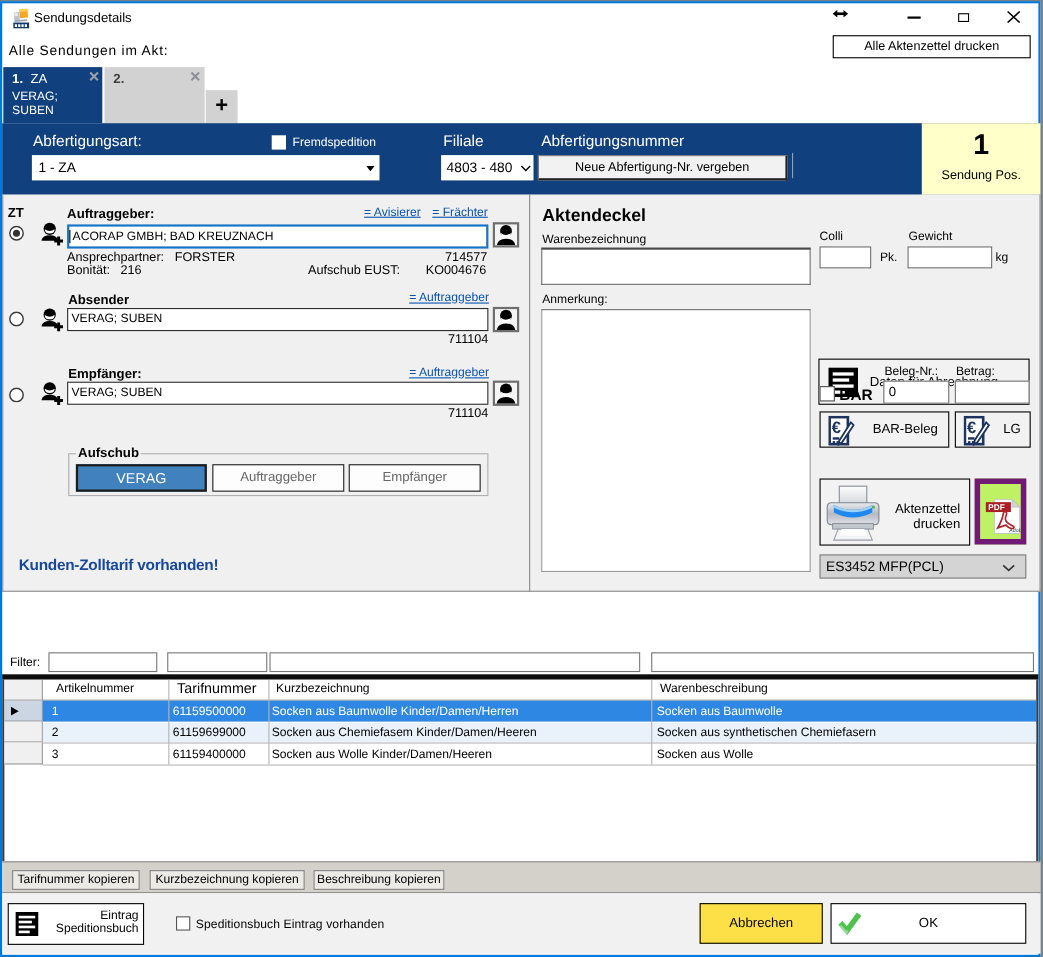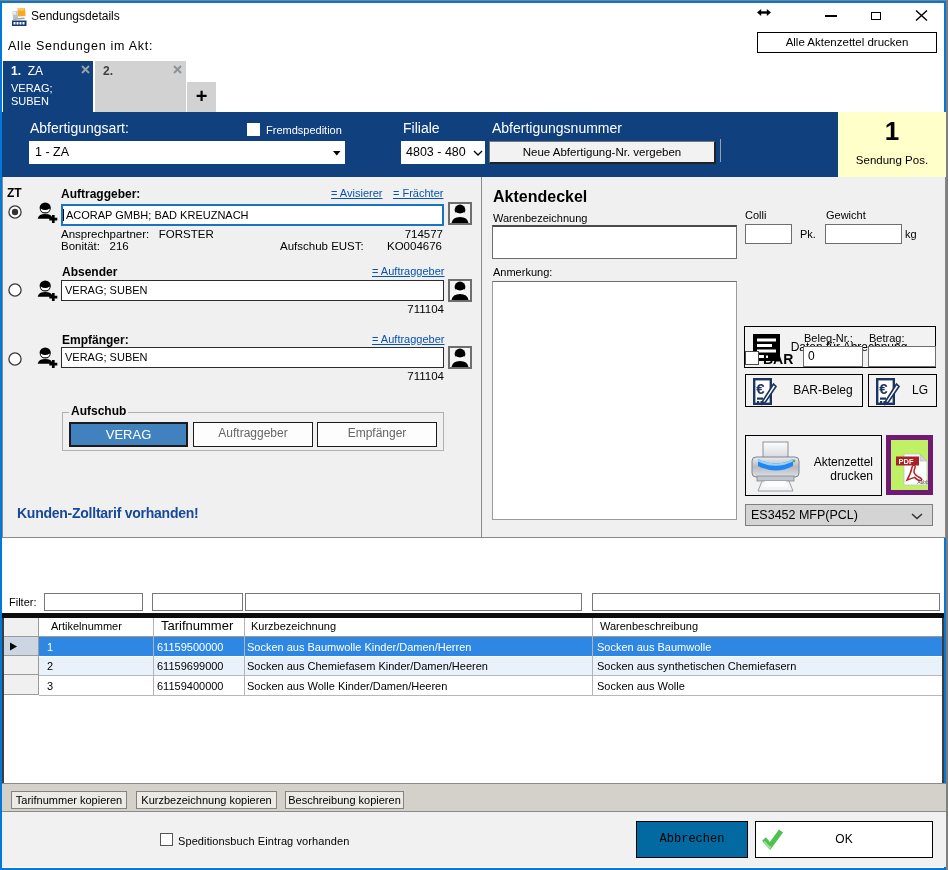--- a/index.html
+++ b/index.html
@@ -297,23 +297,33 @@
 <div class="abs" style="left:153px; top:618px; width:1px; height:77px; background:#b4b4b4;"></div>
 <div class="abs" style="left:244px; top:618px; width:1px; height:77px; background:#b4b4b4;"></div>
 <div class="abs" style="left:592px; top:618px; width:1px; height:77px; background:#b4b4b4;"></div>
 
 <div class="abs" style="left:2px; top:783px; width:944px; height:29px; background:#d4d1ca; border-top:1px solid #8a8a8a; border-bottom:1px solid #8a8a8a;"></div>
 <div class="abs" style="left:11px; top:791px; width:116px; height:18px; background:#eceae5; border:1px solid #828282; font-size:11px; text-align:center; line-height:16px;">Tarifnummer kopieren</div>
 <div class="abs" style="left:136px; top:791px; width:141px; height:18px; background:#eceae5; border:1px solid #828282; font-size:11px; text-align:center; line-height:16px;">Kurzbezeichnung kopieren</div>
 <div class="abs" style="left:285px; top:791px; width:119px; height:18px; background:#eceae5; border:1px solid #828282; font-size:11px; text-align:center; line-height:16px;">Beschreibung kopieren</div>
 
 <div class="abs" style="left:2px; top:812px; width:944px; height:55px; background:#f1f1f1;"></div>
+<div class="abs" style="left:7px; top:821px; width:124px; height:38px; background:#fff; border:1.5px solid #000;">
+  <svg class="abs" style="left:6px; top:7px;" width="21" height="22" viewBox="0 0 21 22">
+        <rect x="0" y="0" width="21" height="22" fill="#000"></rect>
+        <rect x="3" y="3.5" width="15" height="2.4" fill="#fff"></rect>
+        <rect x="3" y="8" width="12" height="2.4" fill="#fff"></rect>
+        <rect x="3" y="12.5" width="15" height="2.4" fill="#fff"></rect>
+        <rect x="3" y="17" width="10" height="2.4" fill="#fff"></rect>
+      </svg>
+  <div class="abs" style="right:4px; top:4px; width:90px; font-size:11px; text-align:right; line-height:12px;">Eintrag<br>Speditionsbuch</div>
+</div>
 <div class="abs" style="left:160px; top:833px; width:13px; height:13px; background:#fff; border:1px solid #555;"></div>
 <div class="abs" style="left:178px; top:835px; font-size:11px; letter-spacing:0.1px;">Speditionsbuch Eintrag vorhanden</div>
-<div class="abs" style="left:636px; top:821px; width:112px; height:37px; background:#0369a1; border:1.5px solid #000; font-size:12px; text-align:center; line-height:34px;font-family:Liberation Mono, monospace;">Abbrechen</div>
+<div class="abs" style="left:636px; top:821px; width:112px; height:37px; background:#fde047; border:1.5px solid #000; font-size:12px; text-align:center; line-height:34px;">Abbrechen</div>
 <div class="abs" style="left:755px; top:821px; width:178px; height:37px; background:#fff; border:1.5px solid #000;">
   <svg class="abs" style="left:5px; top:6px;" width="23" height="22" viewBox="0 0 23 22">
         <path d="M3 11 L9 18 L20 3" stroke="#4ec24e" stroke-width="5" fill="none" stroke-linejoin="miter"></path>
         <path d="M3 13.5 L8.5 20 L9.5 18" stroke="#98dc98" stroke-width="2" fill="none"></path>
       </svg>
   <div class="abs" style="left:0; top:0; width:100%; text-align:center; font-size:12px; line-height:34px;">OK</div>
 </div>
 
 </div>
 

